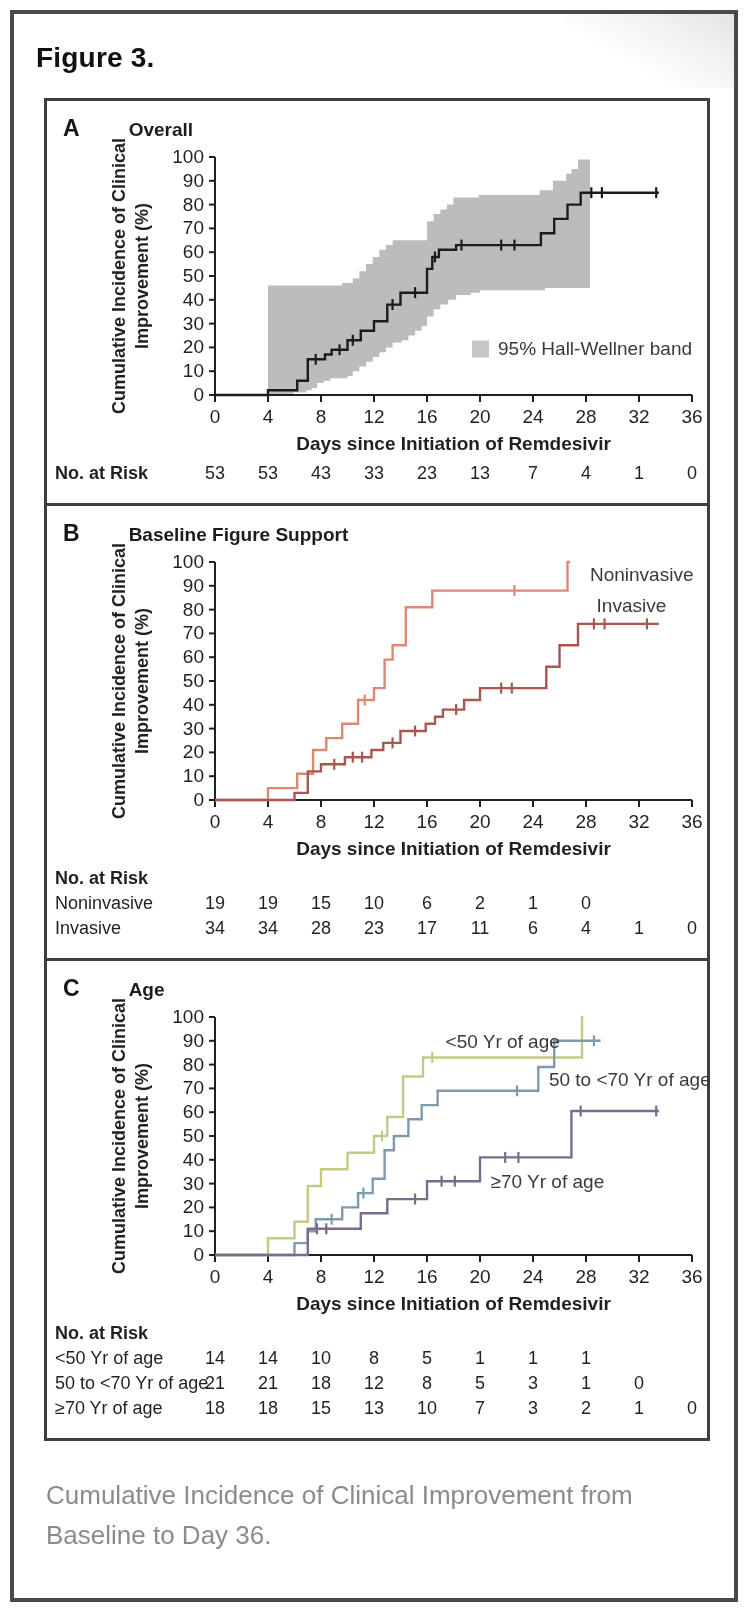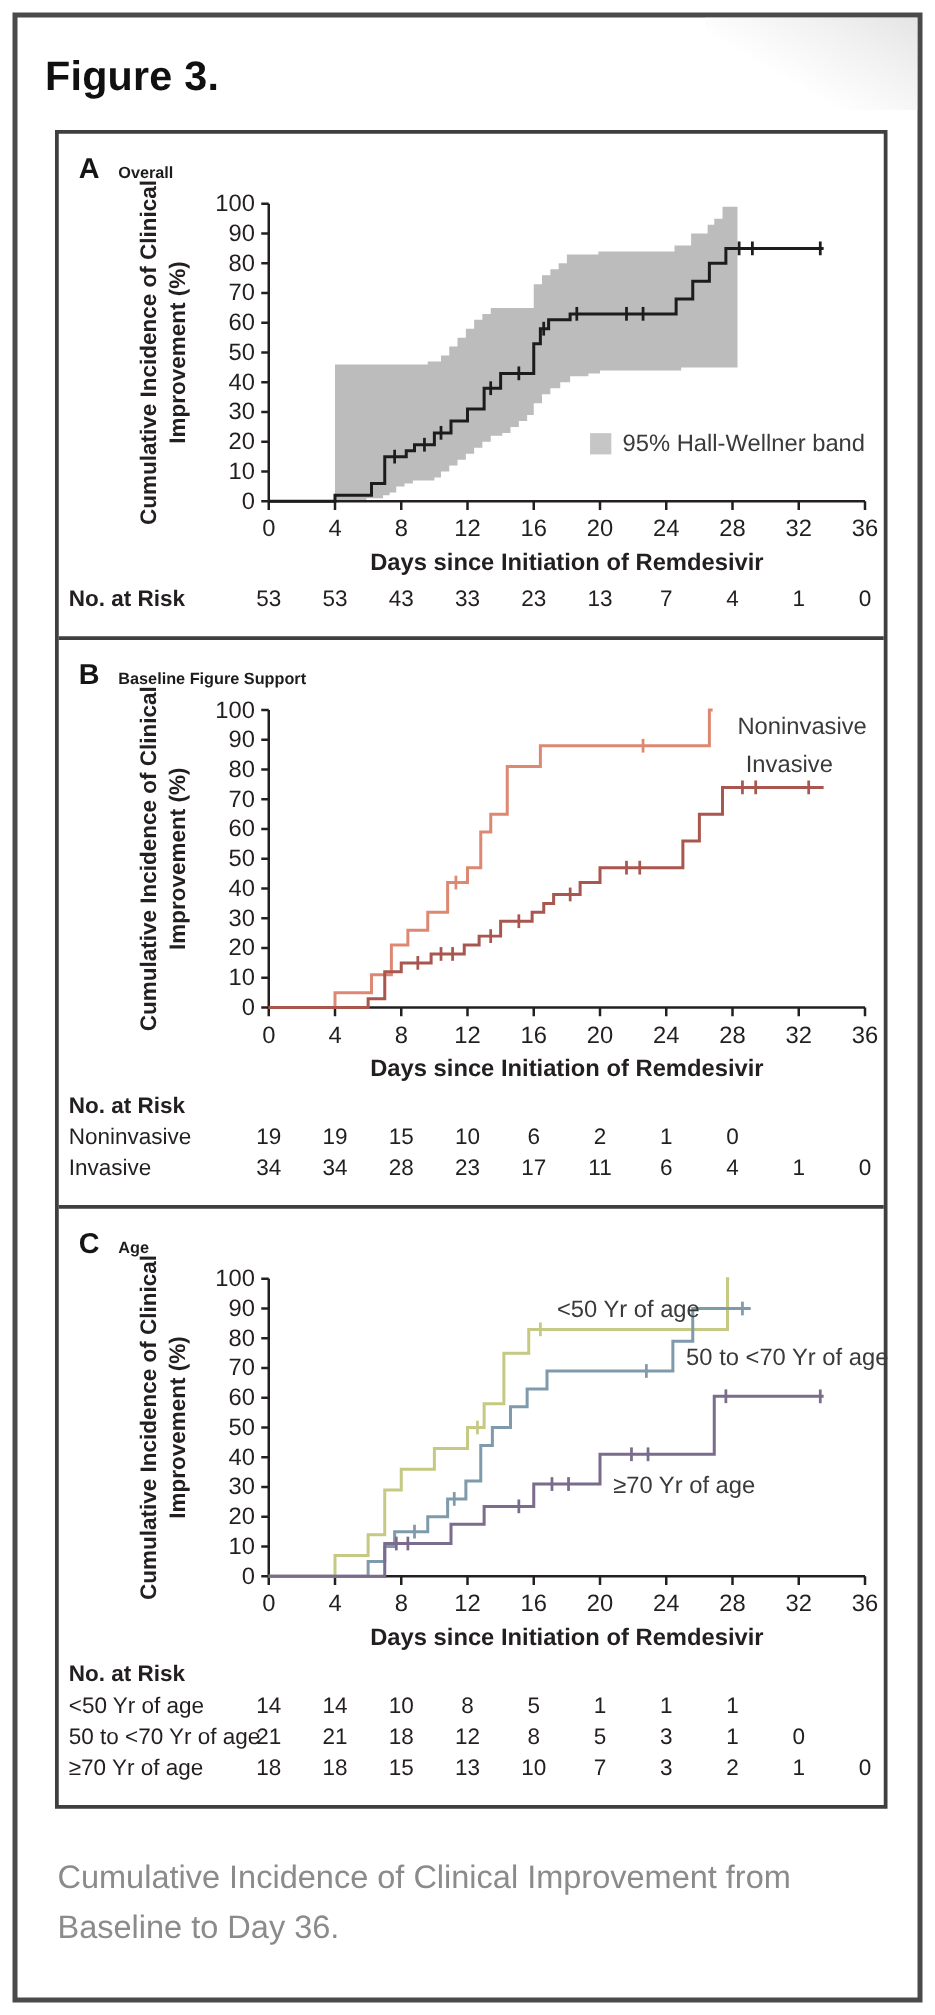--- a/index.html
+++ b/index.html
@@ -2,27 +2,27 @@
 <html><head>
 <meta charset="utf-8">
 <style>
   * { margin:0; padding:0; box-sizing:border-box; }
   html,body { width:748px; background:#ffffff; font-family:"Liberation Sans", sans-serif; }
   .page { position:relative; width:748px; height:1612px; background:#fff; }
   .frame { position:absolute; inset:10px; border:4px solid #4a4a4a; background:#fff; overflow:hidden; }
   .corner-curl { position:absolute; top:0; right:0; width:170px; height:74px;
     background:linear-gradient(210deg,#d2d2d2 -15%,#ececec 28%,#ffffff 65%);
     border-bottom-left-radius:90px; opacity:.75; }
-  .figure-title { margin:28px 0 16px 22px; font-size:33px; font-weight:700; color:#101010; letter-spacing:.2px; }
+  .figure-title { margin:28px 0 16px 22px; font-size:28px; font-weight:700; color:#101010; letter-spacing:.2px; }
   .figure-box { margin:24px 24px 0 30px; border:3px solid #3f3f3f; background:#fff; }
   .panel { padding:6px 0 10px 0; }
   .panel + .panel { border-top:3px solid #3f3f3f; }
   .panel-header { display:flex; align-items:baseline; gap:15px; padding:8px 0 0 16px; height:34px; }
   .panel-letter { font-size:23px; font-weight:800; color:#151515; }
-  .panel-title  { font-size:13px; font-weight:700; color:#1c1c1c; }
+  .panel-title  { font-size:19px; font-weight:700; color:#1c1c1c;margin-left:34px; }
   svg.chart { display:block; margin-left:2px; overflow:visible; }
   .caption { margin:34px 30px 16px 32px; width:650px; font-size:26px; line-height:1.55; color:#8b8b8b; }
 </style>
 </head>
 <body>
 
 <div class="page">
   <div class="frame">
     <div class="corner-curl"></div>
 

